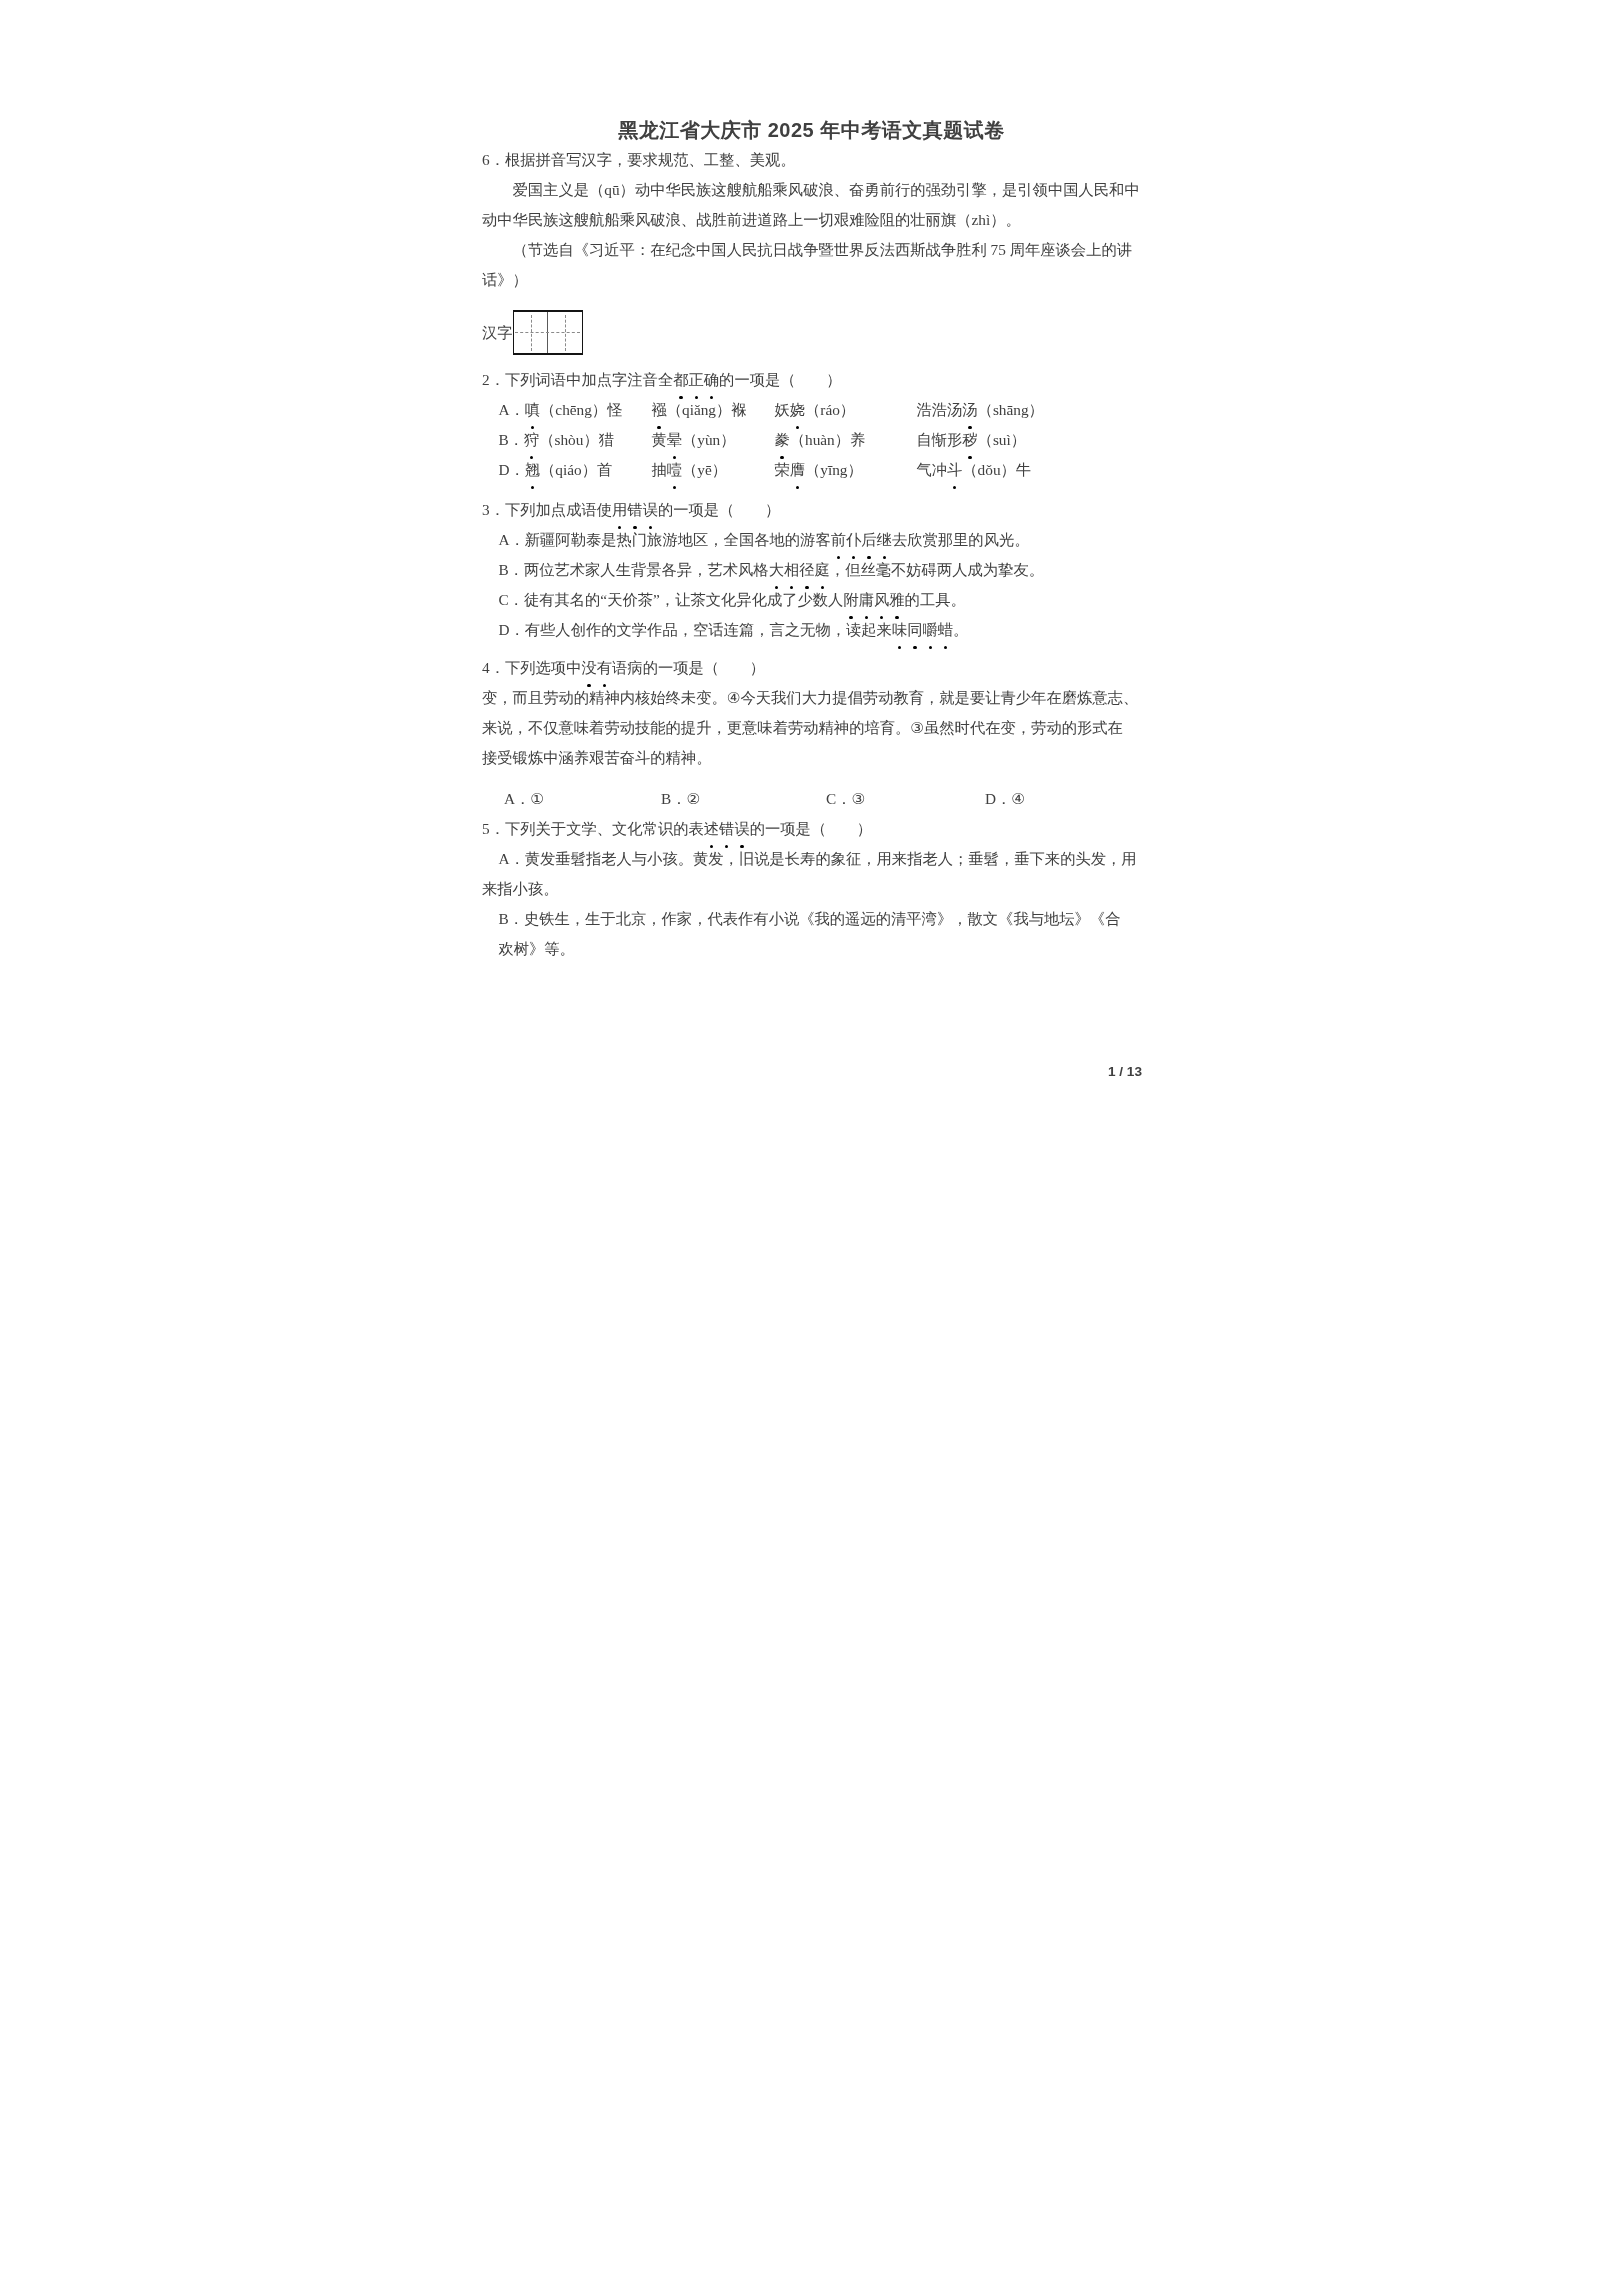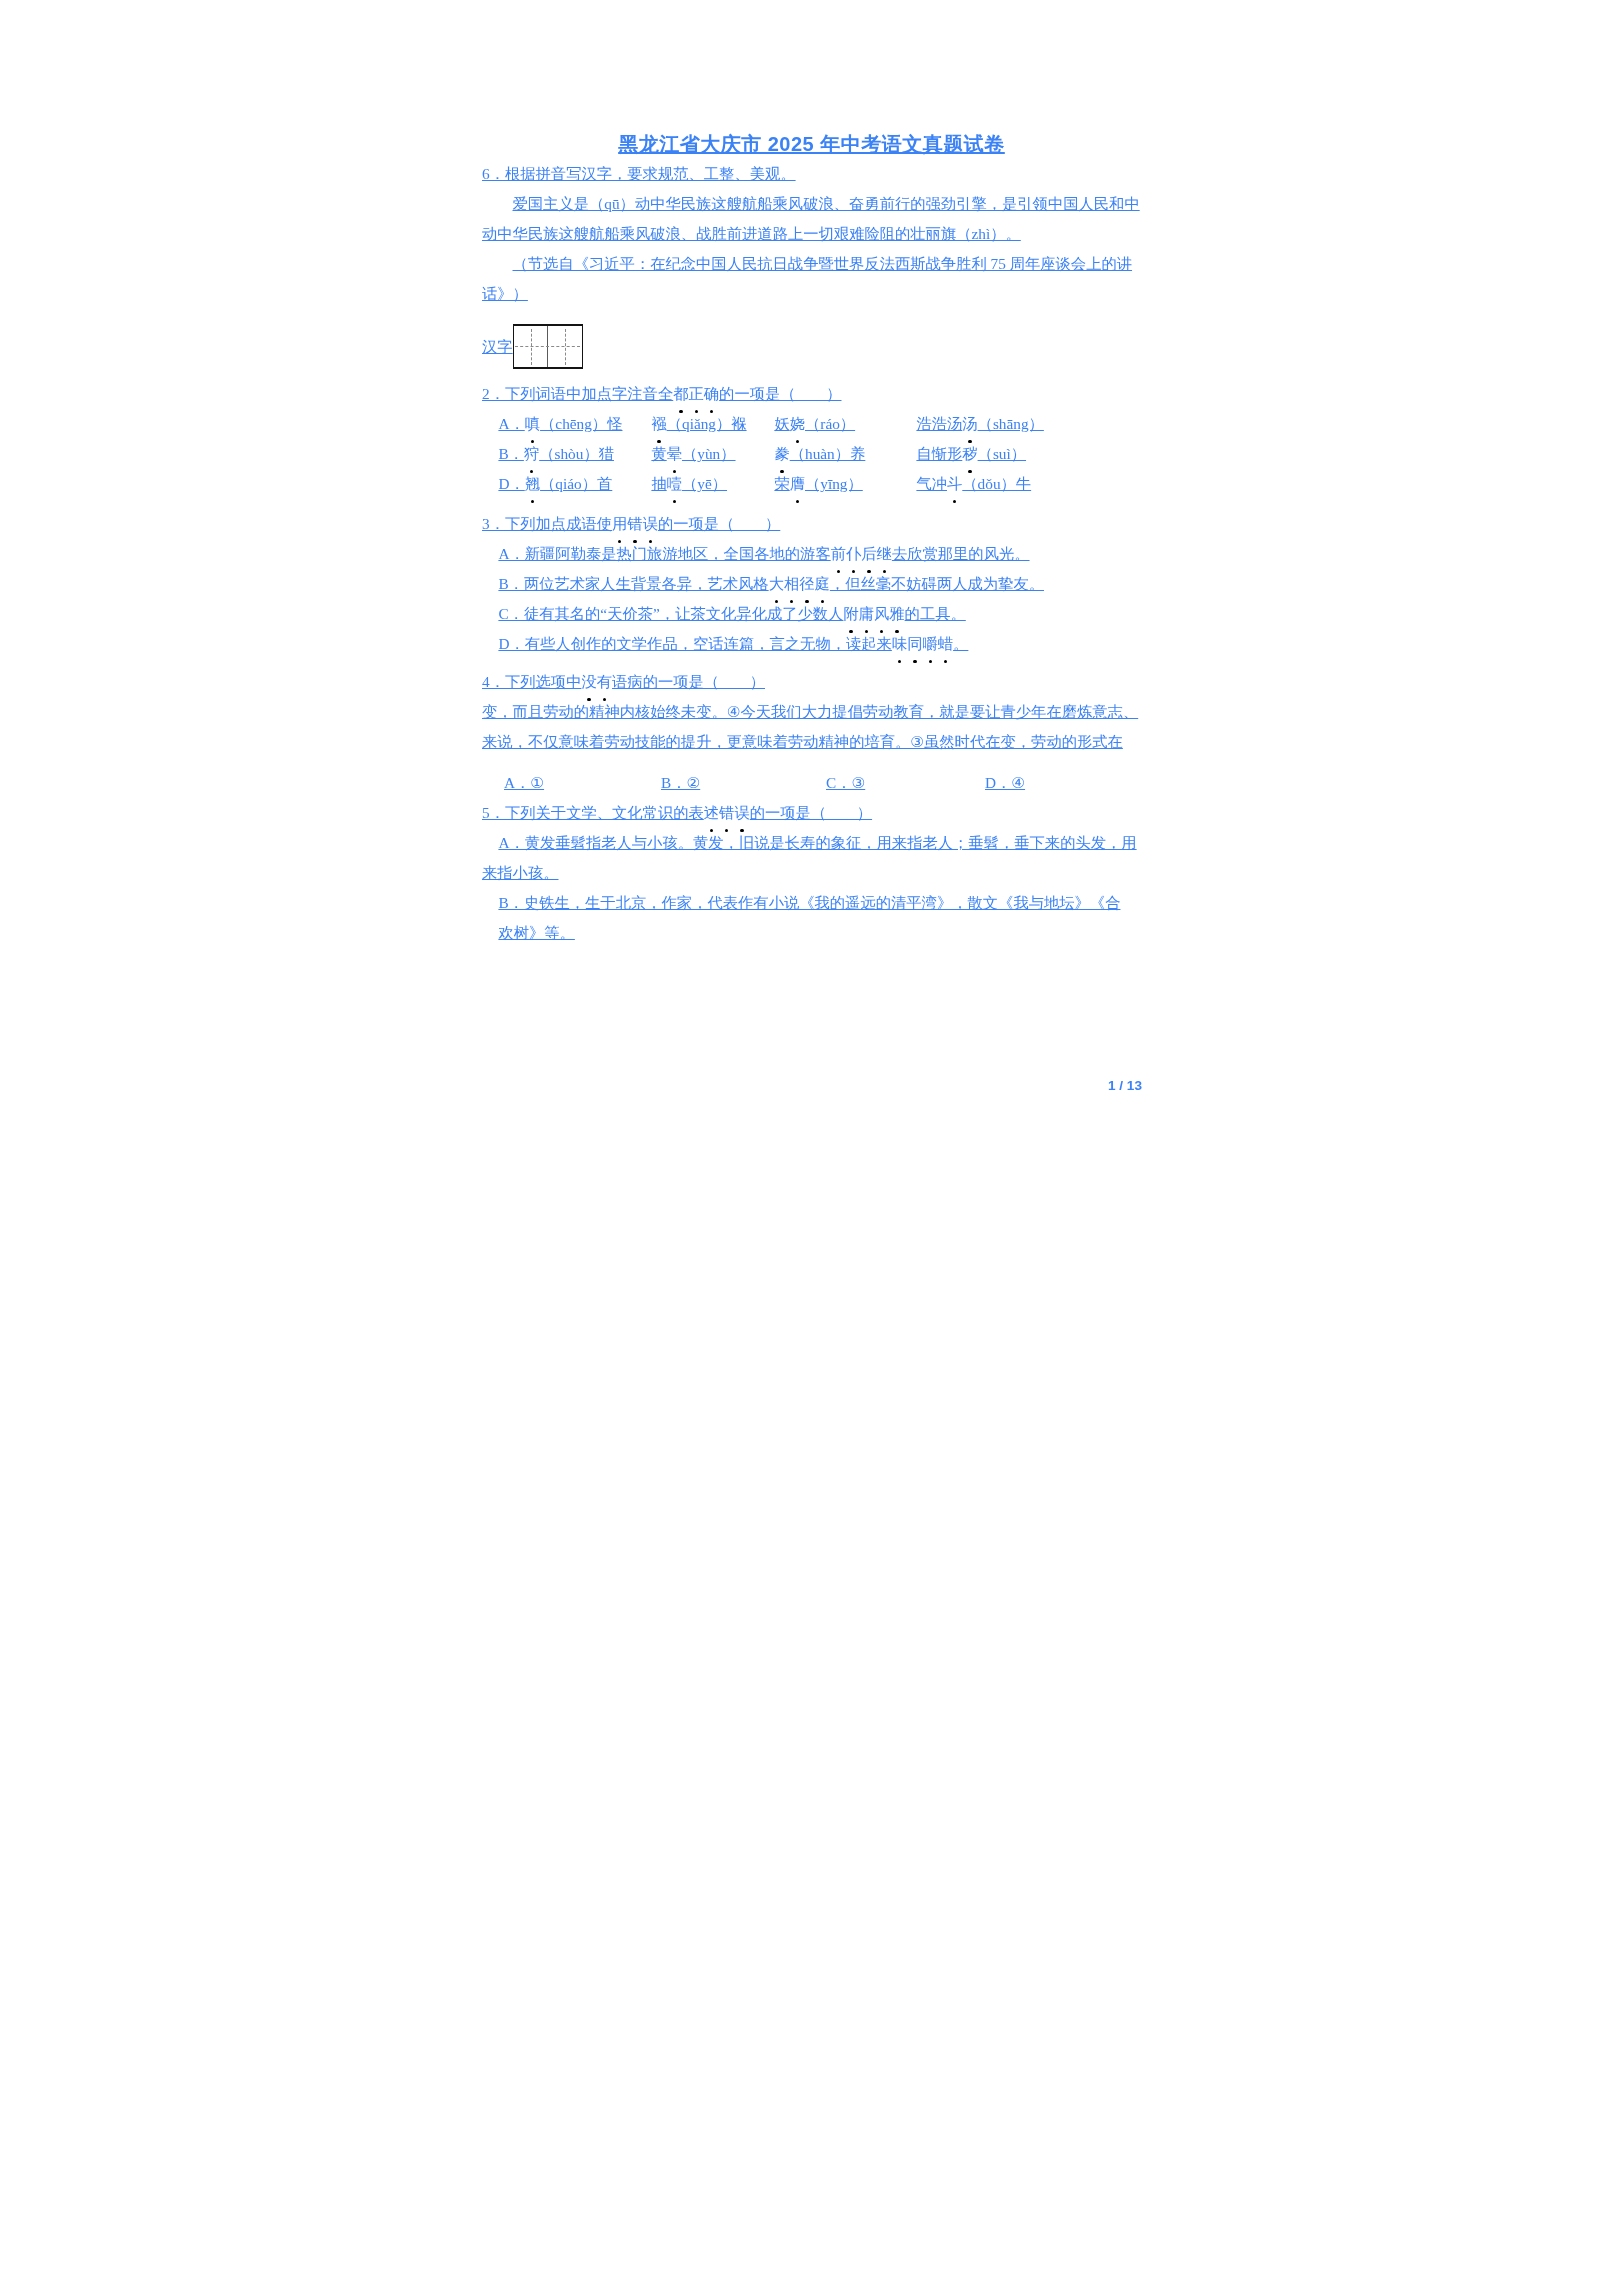--- a/index.html
+++ b/index.html
@@ -1,28 +1,27 @@
 <!DOCTYPE html>
 <html style="font-size:8.7px"><head>
 <meta charset="utf-8">
 <style>
   html,body{margin:0;padding:0;background:#ffffff;}
   .page{
     position:relative;
     width:811px;
     height:1148px;
-    margin:16px auto;
+    margin:2px auto;
     background:#ffffff;
     box-sizing:border-box;
     padding:113px 76px 0 76px;
     font-family:"Liberation Serif","DejaVu Serif","DejaVu Sans",serif;
     font-size:15.3px;
     line-height:30px;
-    color:#3b82f6;
-    text-decoration:underline;
+    color:#404040;
   }
   .title{
     font-family:"Liberation Sans","DejaVu Sans",sans-serif;
     font-size:20px;
     font-weight:700;
     text-align:center;
     line-height:30px;
     letter-spacing:0.5px;
     white-space:nowrap;
   }
@@ -143,20 +142,21 @@
     <div class="line ind1">A．新疆阿勒泰是热门旅游地区，全国各地的游客<span class="dot">前</span><span class="dot">仆</span><span class="dot">后</span><span class="dot">继</span>去欣赏那里的风光。</div>
     <div class="line ind1">B．两位艺术家人生背景各异，艺术风格<span class="dot">大</span><span class="dot">相</span><span class="dot">径</span><span class="dot">庭</span>，但丝毫不妨碍两人成为挚友。</div>
     <div class="line ind1">C．徒有其名的“天价茶”，让茶文化异化成了少数人<span class="dot">附</span><span class="dot">庸</span><span class="dot">风</span><span class="dot">雅</span>的工具。</div>
     <div class="line ind1">D．有些人创作的文学作品，空话连篇，言之无物，读起来<span class="dot">味</span><span class="dot">同</span><span class="dot">嚼</span><span class="dot">蜡</span>。</div>
   </section>
 
   <section>
     <div class="line mt15">4．下列选项中<span class="dot">没</span><span class="dot">有</span>语病的一项是（　　）</div>
     <div class="line">变，而且劳动的精神内核始终未变。④今天我们大力提倡劳动教育，就是要让青少年在磨炼意志、</div>
     <div class="line">来说，不仅意味着劳动技能的提升，更意味着劳动精神的培育。③虽然时代在变，劳动的形式在</div>
+    <div class="line">接受锻炼中涵养艰苦奋斗的精神。</div>
     <div class="choice4">
       <span>A．①</span>
       <span>B．②</span>
       <span>C．③</span>
       <span>D．④</span>
     </div>
   </section>
 
   <section>
     <div class="line">5．下列关于文学、文化常识的表<span class="dot">述</span><span class="dot">错</span><span class="dot">误</span>的一项是（　　）</div>

